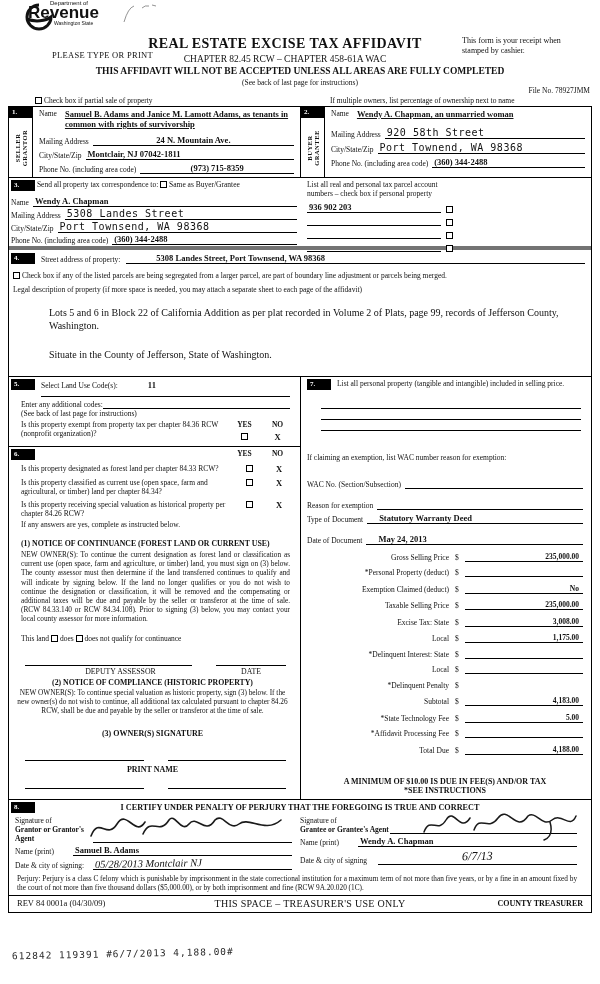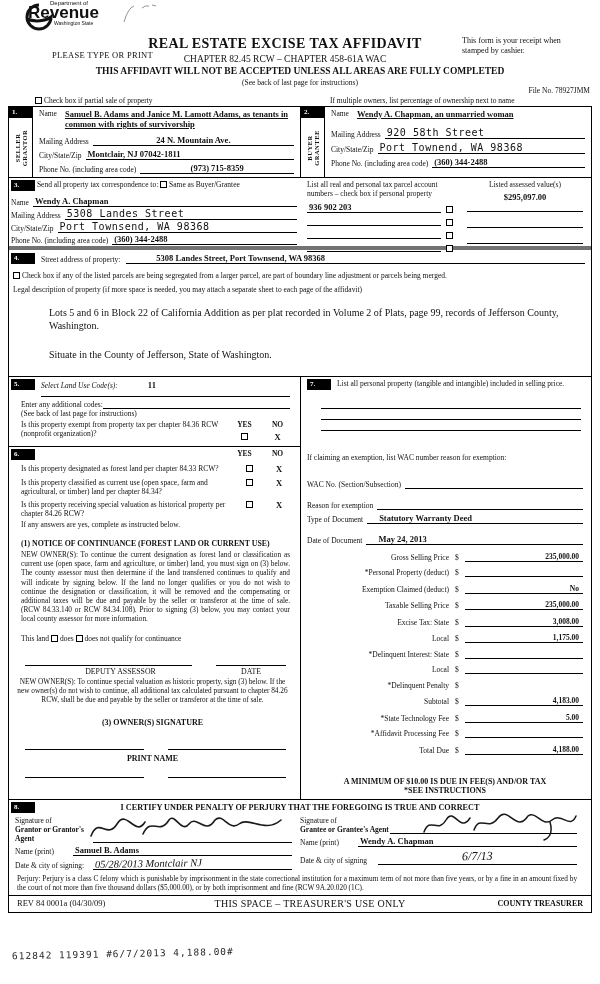--- a/index.html
+++ b/index.html
@@ -234,27 +234,20 @@
           </div>
         <div class="parcel-row">
             <span class="fill"></span>
             <span class="cb"></span>
           </div>
         <div class="parcel-row">
             <span class="fill"></span>
             <span class="cb"></span>
           </div>
       </div>
-      <div class="r3c">
-        <div>Listed assessed value(s)</div>
-        <div class="val-b" style="margin-top:3px;">$295,097.00</div>
-        <div class="assess-line" style="margin-top:0;"></div>
-        <div class="assess-line"></div>
-        <div class="assess-line"></div>
-      </div>
     </div>
 
     <div class="row4">
       <div class="r4line">
         <span class="numbox">4.</span>
         <span class="lbl" style="margin:0 6px;">Street address of property:</span>
         <span class="fill ul val-b" style="flex:1; padding-left:30px;">5308 Landes Street, Port Townsend, WA  98368</span>
       </div>
       <div style="margin-top:7px; margin-left:2px;">
         <span class="cb"></span>
@@ -263,21 +256,21 @@
       <div style="margin-top:5px; margin-left:2px;">Legal description of property (if more space is needed, you may attach a separate sheet to each page of the affidavit)</div>
       <div class="legal" style="margin-top:12px;">Lots 5 and 6 in Block 22 of California Addition as per plat recorded in Volume 2 of Plats, page 99, records of Jefferson County, Washington.</div>
       <div class="legal" style="margin-top:16px;">Situate in the County of Jefferson, State of Washington.</div>
     </div>
 
     <div class="row567">
 
       <div class="colL">
         <div style="display:flex; align-items:flex-end;">
           <span class="numbox">5.</span>
-          <span style="margin:0 6px;font-style:italic;">Select Land Use Code(s):</span>
+          <span style="margin:0 6px;">Select Land Use Code(s):</span>
           <span class="val-b" style="margin-left:24px;">11</span>
         </div>
         <div class="ul" style="margin:6px 4px 0 30px;"></div>
         <div style="display:flex; align-items:flex-end; margin:3px 4px 0 10px;">
           <span>Enter any additional codes:</span>
           <span class="fill ul" style="flex:1;"></span>
         </div>
         <div style="margin-left:10px;">(See back of last page for instructions)</div>
         <div class="qrow" style="margin-top:2px;">
           <div class="qtxt" style="padding-left:0; margin-left:10px;">Is this property exempt from property tax per chapter 84.36 RCW (nonprofit organization)?</div>
@@ -329,20 +322,21 @@
 
         <div class="sig-lines">
             <span class="a"></span>
             <span class="b"></span>
           </div>
         <div class="under-lbls">
           <span class="a">DEPUTY ASSESSOR</span>
           <span class="b">DATE</span>
         </div>
 
+        <div class="center-blk" style="font-weight:bold; font-size:7.8px; margin-top:2px;">(2) NOTICE OF COMPLIANCE (HISTORIC PROPERTY)</div>
         <div class="center-blk" style="font-size:7.3px; line-height:9.2px; margin-top:1px; padding:0 6px;">NEW OWNER(S):  To continue special valuation as historic property, sign (3) below.  If the new owner(s) do not wish to continue, all additional tax calculated pursuant to chapter 84.26 RCW, shall be due and payable by the seller or transferor at the time of sale.</div>
 
         <div class="center-blk" style="font-weight:bold; font-size:8px; margin-top:14px;">(3)  OWNER(S) SIGNATURE</div>
         <div class="sig-lines" style="margin-top:22px;">
             <span class="a"></span>
             <span class="a"></span>
           </div>
         <div class="center-blk" style="font-weight:bold; font-size:8px; margin-top:4px;">PRINT NAME</div>
         <div class="sig-lines" style="margin-top:14px;">
             <span class="a"></span>

